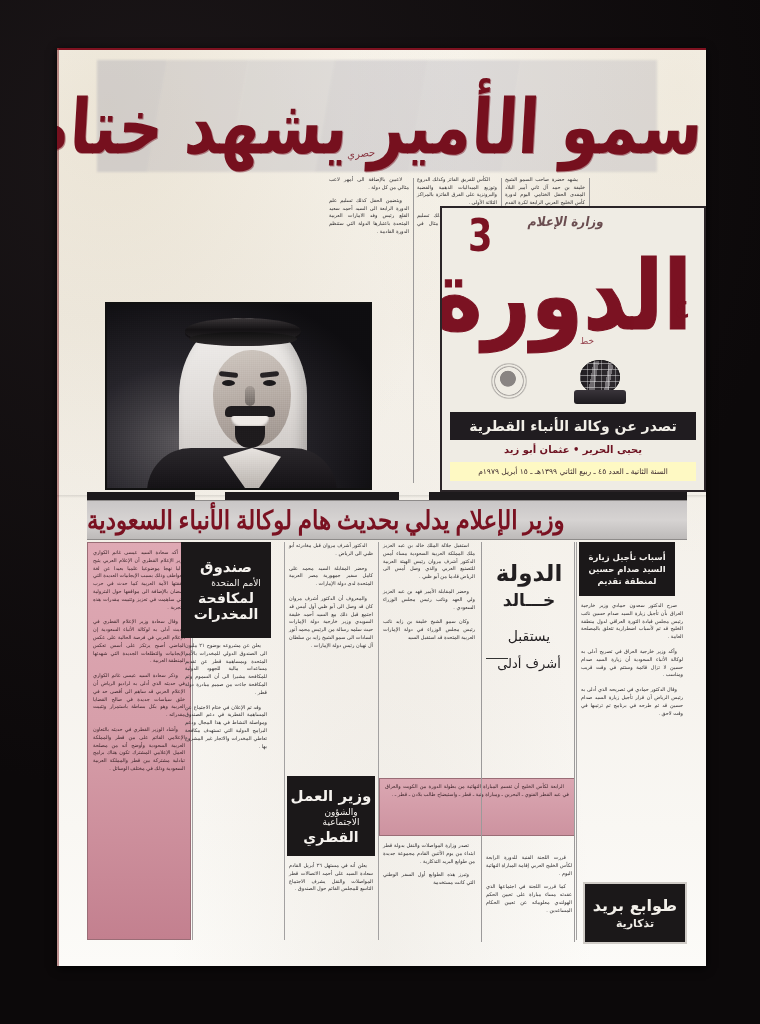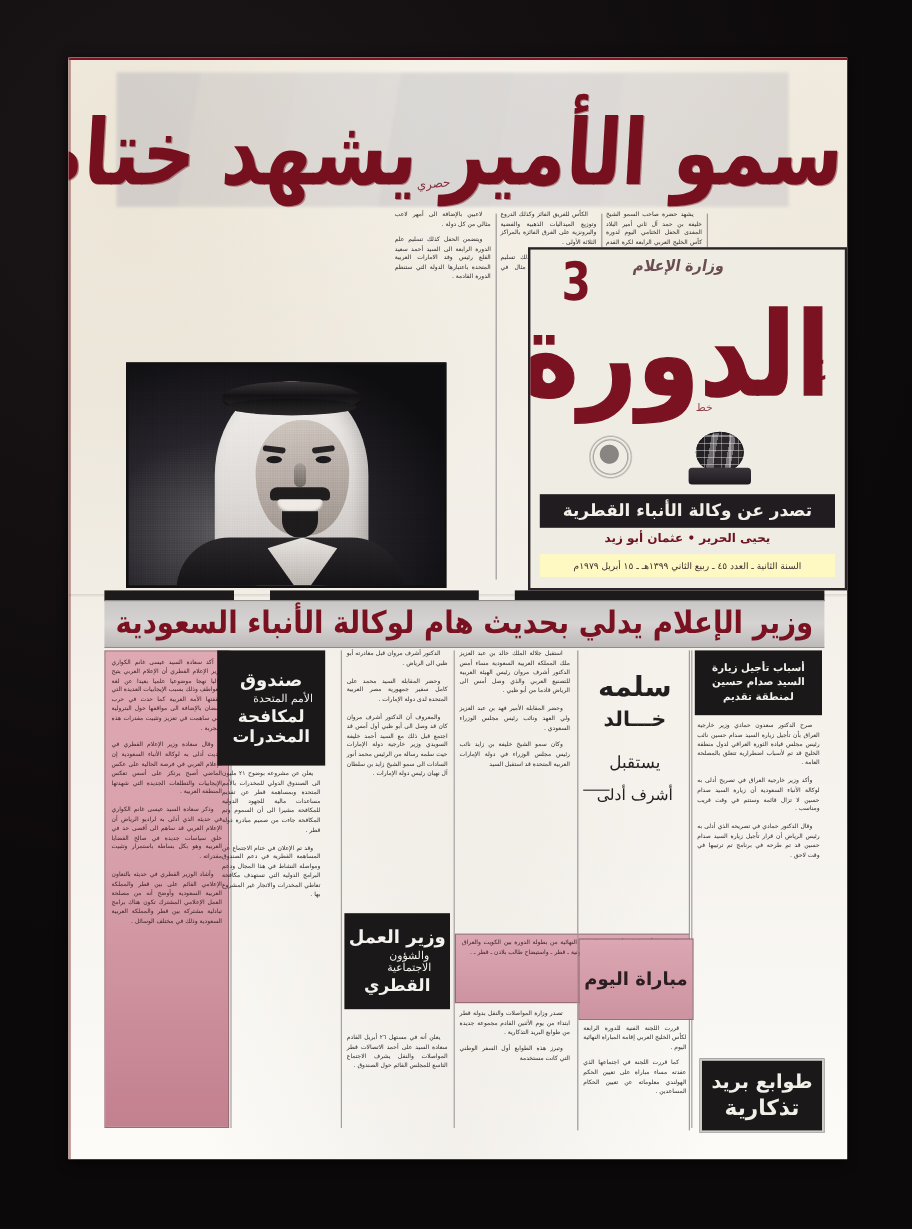--- a/index.html
+++ b/index.html
@@ -299,21 +299,21 @@
       repeating-linear-gradient(90deg, rgba(0,0,0,0.05) 0 1px, transparent 1px 2px);
     mix-blend-mode: overlay;
   }
 
   
   #subbanner {
     position: absolute; left: 30px; top: 452px; width: 600px; height: 38px;
     background: linear-gradient(180deg,#c9c6c6 0%, #d6d3d2 50%, #bdbab9 100%);
     border-top: 1px solid #8e8b8a;
     border-bottom: 1px solid #8e8b8a;
-    display: flex; align-items: center; justify-content: center;
+    display: flex; align-items: center; justify-content: flex-end; font-family: Liberation Serif, serif;
   }
   #subbanner span {
     color: #7a1121; font-size: 23px; font-weight: bold; direction: rtl;
     white-space: nowrap; letter-spacing: -0.5px;
     transform: scaleY(1.12);
   }
   
   #slab-a { position:absolute; left:30px; top:444px; width:108px; height:9px; background:#1d1a1c;}
   #slab-b { position:absolute; left:168px; top:444px; width:174px; height:9px; background:#1d1a1c;}
   #slab-c { position:absolute; left:372px; top:444px; width:258px; height:9px; background:#1d1a1c;}
@@ -350,21 +350,21 @@
   #bb-drugs { position: absolute; left: 0; top: 0; width: 90px; height: 96px; }
   #lcol-2 .body { position: absolute; left: 0; top: 100px; width: 90px; height: 296px;
     direction: rtl; text-align: justify; padding: 0 4px; box-sizing: border-box; }
   #lcol-2 .body p { margin: 0 0 7px 0; font-size: 5.0px; line-height: 7.8px; color: #2c2a2c; text-indent: 6px; }
 
   
   #lcol-3 { left: 198px; width: 92px; }
   #lcol-3 .body { position: absolute; left:0; top:0; width: 92px; height: 224px;
     direction: rtl; text-align: justify; padding: 0 4px; box-sizing: border-box; }
   #lcol-3 .body p { margin: 0 0 7px 0; font-size: 5.0px; line-height: 7.8px; color: #2c2a2c; text-indent: 6px; }
-  #bb-labour { position: absolute; left: 2px; top: 219px; width: 88px; height: 80px; }
+  #bb-labour { position: absolute; left: 2px; top: 234px; width: 88px; height: 80px; }
   #lcol-3 .body2 { position: absolute; left:0; top:320px; width: 92px; height: 78px;
     direction: rtl; text-align: justify; padding: 0 4px; box-sizing: border-box; }
   #lcol-3 .body2 p { margin: 0 0 6px 0; font-size: 5.0px; line-height: 7.8px; color: #2c2a2c; text-indent: 6px; }
 
   
   #lcol-4 { left: 292px; width: 100px; }
   #lcol-4 .body { position: absolute; left:0; top:0; width: 100px; height: 230px;
     direction: rtl; text-align: justify; padding: 0 4px; box-sizing: border-box; }
   #lcol-4 .body p { margin: 0 0 7px 0; font-size: 5.0px; line-height: 7.8px; color: #2c2a2c; text-indent: 6px; }
   #lcol-4 .body2 { position: absolute; left:0; top: 300px; width: 100px; height: 98px;
@@ -391,33 +391,33 @@
     display: flex; align-items: center; justify-content: center;
     direction: rtl;
   }
   #pink-match .m1 { color: #2a1e22; font-size: 15px; font-weight: bold; direction: rtl; text-align:center; line-height: 18px;}
   #lcol-5 .body3 { position: absolute; left:0; top: 312px; width: 94px; height: 86px;
     direction: rtl; text-align: justify; padding: 0 4px; box-sizing: border-box; }
   #lcol-5 .body3 p { margin: 0 0 6px 0; font-size: 5.0px; line-height: 7.8px; color: #2c2a2c; text-indent: 6px; }
 
   
   #lcol-6 { left: 490px; width: 110px; }
-  #bb-saddam { position: absolute; left: 2px; top: 0; width: 106px; height: 54px; }
+  #bb-saddam { position: absolute; left: 2px; top: 0; width: 96px; height: 54px; }
   #bb-saddam .s1 { font-size: 8.5px; font-weight: bold; line-height: 12px; }
   #lcol-6 .body { position: absolute; left: 0; top: 60px; width: 110px; height: 270px;
     direction: rtl; text-align: justify; padding: 0 4px; box-sizing: border-box; }
   #lcol-6 .body p { margin: 0 0 7px 0; font-size: 5.0px; line-height: 7.8px; color: #2c2a2c; text-indent: 6px; }
   #bb-stamps {
     position: absolute; left: 6px; top: 340px; width: 100px; height: 58px;
     background: #1b1819; color: #f2efe9;
     display:flex; flex-direction: column; align-items:center; justify-content:center;
     direction: rtl; border: 2px solid #cfcbc6;
   }
   #bb-stamps .t1 { font-size: 16px; font-weight: bold; }
-  #bb-stamps .t2 { font-size: 18px; font-weight: bold; margin-top: 2px; }
+  #bb-stamps .t2 { font-size: 11px; font-weight: bold; margin-top: 2px; }
 
   
   #pink-strip {
     position: absolute; left: 292px; top: 236px; width: 196px; height: 58px;
     background: linear-gradient(180deg,#dba7b2,#cd93a0);
     border: 1px solid #9a6d76;
     direction: rtl; padding: 4px 5px; box-sizing: border-box;
   }
   #pink-strip p { margin: 0 0 5px 0; font-size: 5px; line-height: 7.6px; color: #3a2328; text-indent: 5px; text-align: justify;}
 
@@ -574,28 +574,25 @@
             <p>وتبرز هذه الطوابع أول السفر الوطني التي كانت مستخدمة</p>
           </div>
         </div>
 
         <div id="pink-strip">
           <p>الرابعة لكأس الخليج أن تقسم المباراة النهائية من بطولة الدورة بين الكويت والعراق في عبد القطر الفنوي ـ البحرين ـ ومباراة ونية ـ قطر ـ واستيضاح طالب بلادن ـ قطر ـ .</p>
         </div>
 
         <div class="lcol" id="lcol-5">
           <div id="khalid">
-            <div class="k1">سلمه</div>
+            <div class="k1">الدولة</div>
             <div class="k2">خـــالد</div>
             <div class="k3">يستقبل</div>
             <div class="k4">أشرف أدلى</div>
             <div class="dash"></div>
-          </div>
-          <div id="pink-match">
-            <div class="m1">مباراة اليوم</div>
           </div>
           <div class="body3">
             <p>قررت اللجنة الفنية للدورة الرابعة لكأس الخليج العربي إقامة المباراة النهائية اليوم .</p>
             <p>كما قررت اللجنة في اجتماعها الذي عقدته مساء مباراة على تعيين الحكم الهولندي معلوماته عن تعيين الحكام المساعدين .</p>
           </div>
         </div>
 
         <div class="lcol" id="lcol-6">
           <div class="blackbox" id="bb-saddam">
             <div class="s1">أسباب تأجيل زيارة</div>

